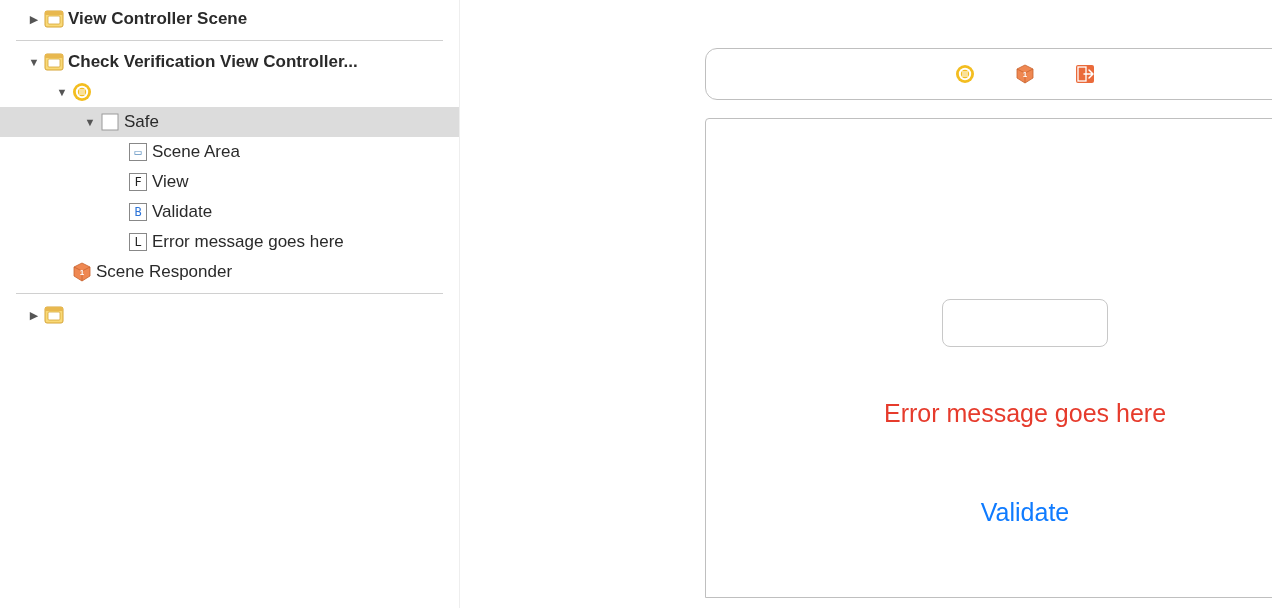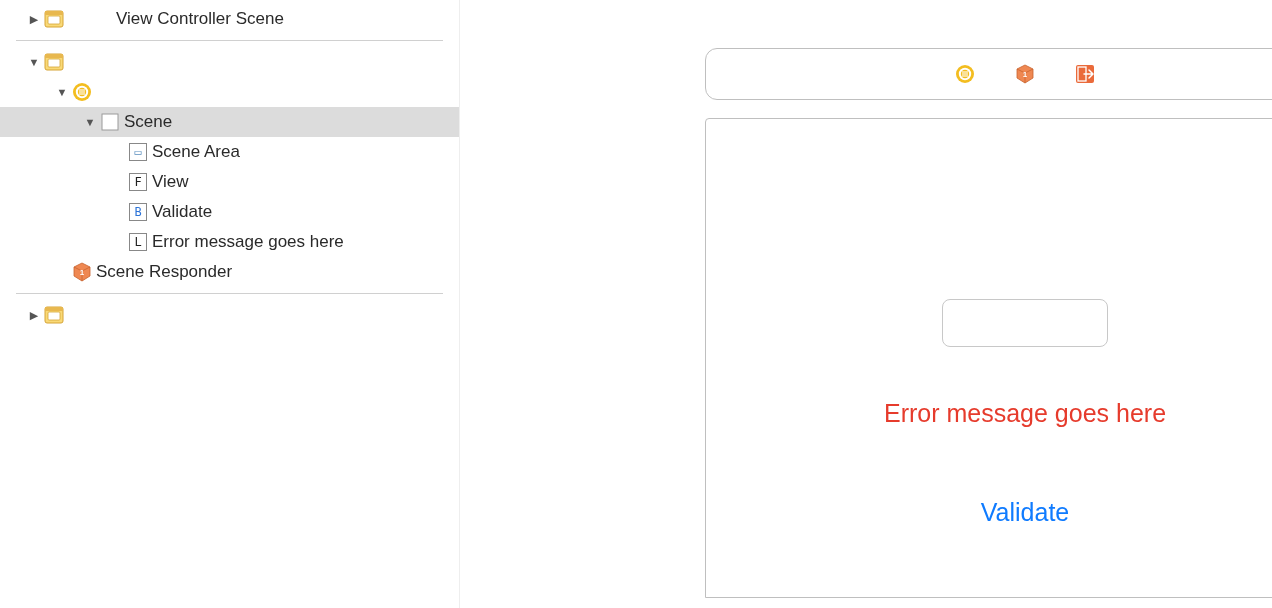--- a/index.html
+++ b/index.html
@@ -42,21 +42,21 @@
     font-size: 11px;
     flex: 0 0 12px;
   }
   .spacer { width: 12px; flex: 0 0 12px; }
   .icon {
     width: 20px; height: 20px;
     display: inline-flex; align-items: center; justify-content: center;
     flex: 0 0 20px;
   }
   .label { font-size: 17px; color: #2a2a2a; white-space: nowrap; overflow: hidden; text-overflow: ellipsis; }
-  .label.bold { font-weight: 400; margin-left: 48px; }
+  .label.bold { font-weight: 700; }
   .sep {
     height: 1px;
     background: #d0d0d0;
     margin: 6px 16px 6px 16px;
   }
   
   .iconbox {
     width: 18px; height: 18px;
     border: 1px solid #888;
     background: #fff;
@@ -164,39 +164,40 @@
 
   <div class="sep"></div>
 
   <div class="row indent1">
     <span class="disclosure">▼</span>
     <span class="icon">
         <svg width="20" height="20">
           <use href="#ic-scene"></use>
         </svg>
       </span>
+    <span class="label bold">Check Verification View Controller...</span>
   </div>
 
   <div class="row indent2">
     <span class="disclosure">▼</span>
     <span class="icon">
         <svg width="20" height="20">
           <use href="#ic-vc"></use>
         </svg>
       </span>
   </div>
 
   <div class="row indent3 selected">
     <span class="disclosure">▼</span>
     <span class="icon">
         <svg width="20" height="20">
           <use href="#ic-view"></use>
         </svg>
       </span>
-    <span class="label">Scene</span>
+    <span class="label">Safe</span>
   </div>
 
   <div class="row indent4">
     <span class="spacer"></span>
     <span class="icon">
         <span class="iconbox safe">▭</span>
       </span>
     <span class="label">Scene Area</span>
   </div>
 

